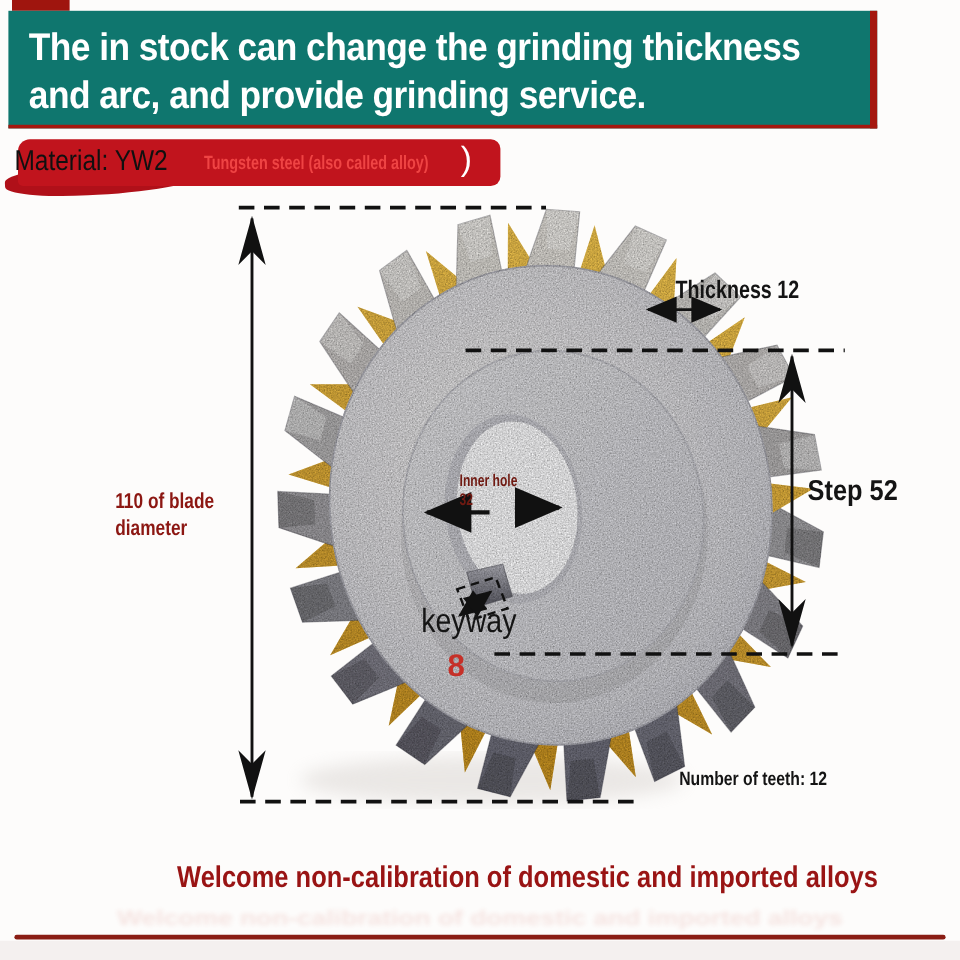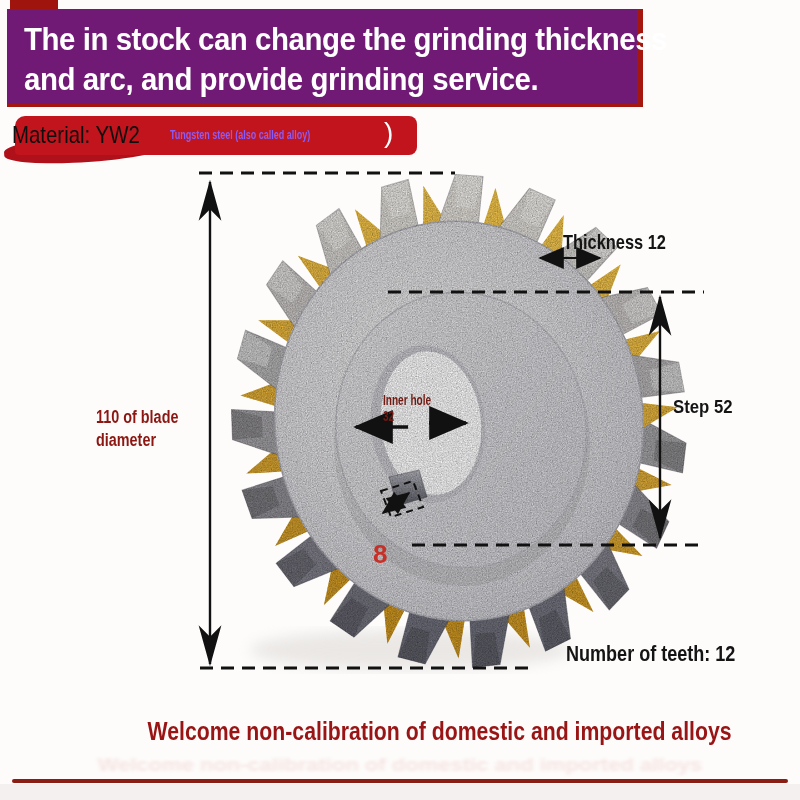--- a/index.html
+++ b/index.html
@@ -3,47 +3,47 @@
 <meta charset="utf-8">
 <style>
   html,body{margin:0;padding:0;width:800px;height:800px;overflow:hidden;
     background:#fdfcfb;font-family:"Liberation Sans","DejaVu Sans",sans-serif;}
   .canvas{position:relative;width:800px;height:800px;}
   .abs{position:absolute;}
   .sx{display:inline-block;transform-origin:left center;white-space:nowrap;}
 
   
   .top-accent{left:10px;top:0;width:48px;height:9px;background:#9f150e;}
-  .banner{left:7px;top:9px;width:636px;height:98px;background:#701a75;
+  .banner{left:7px;top:9px;width:724px;height:98px;background:#0f766e;
     border-right:6px solid #a5170e;border-bottom:3px solid #a5170e;
     box-sizing:border-box;padding:10px 0 0 17px;}
   .banner-line{color:#ffffff;font-size:32px;font-weight:800;line-height:40px;
     letter-spacing:-0.5px;transform:scaleX(0.92);transform-origin:left center;
     white-space:nowrap;}
 
   
   .badge{left:15px;top:116px;width:402px;height:39px;background:#c1141d;
     border-radius:10px 8px 8px 4px;}
   .badge-swoosh{left:4px;top:136px;width:168px;height:26px;background:#b01019;
     border-radius:50% 50% 60% 45%;transform:rotate(-3deg);}
   .badge-label{left:12px;top:121px;font-size:24px;font-weight:400;color:#101010;}
-  .badge-note{left:170px;top:128px;font-size:12px;font-weight:700;color:#8b5cf6;}
+  .badge-note{left:170px;top:128px;font-size:16px;font-weight:700;color:#ef4444;}
   .badge-paren{left:384px;top:117px;font-size:28px;font-weight:400;color:#ffffff;}
 
   
   .lbl{color:#141414;font-weight:700;white-space:nowrap;}
   .thickness-label{left:563px;top:230px;font-size:21px;}
-  .step-label{left:673px;top:396px;font-size:19px;}
+  .step-label{left:673px;top:396px;font-size:24px;}
   .innerhole-label{left:383px;top:392px;font-size:14px;color:#701a12;
     line-height:16px;transform-origin:left top;transform:scaleX(0.72);}
   .diameter-label{left:96px;top:406px;font-size:18px;color:#8c1712;
     line-height:23px;transform-origin:left top;transform:scaleX(0.8);}
   .keyway-label{left:351px;top:502px;font-size:28px;font-weight:400;color:#151515;}
   .keyway-value{left:373px;top:539px;font-size:26px;font-weight:800;color:#c63028;}
-  .teeth-label{left:566px;top:641px;font-size:22px;}
+  .teeth-label{left:566px;top:641px;font-size:16px;}
 
   
   .footer-message{left:0;top:717px;width:800px;text-align:center;
     font-size:25px;font-weight:800;color:#991414;padding-left:40px;}
   .footer-message .sx{transform-origin:center center;}
   .footer-ghost{left:60px;top:752px;width:680px;text-align:center;font-size:22px;
     font-weight:800;color:#c0392b;opacity:0.12;filter:blur(2px);
     transform:scaleY(0.8);white-space:nowrap;overflow:hidden;}
   .footer-line{left:12px;top:779px;width:776px;height:4px;background:#8a1d14;
     border-radius:3px;}
@@ -207,20 +207,23 @@
     <span class="sx" style="transform:scaleX(0.88);">Step 52</span>
   </div>
   <div class="abs lbl innerhole-label">
     <div>Inner hole</div>
     <div>32</div>
   </div>
   <div class="abs lbl diameter-label">
     <div>110 of blade</div>
     <div>diameter</div>
   </div>
+  <div class="abs keyway-label">
+    <span class="sx" style="transform:scaleX(0.85);">keyway</span>
+  </div>
   <div class="abs keyway-value">8</div>
   <div class="abs lbl teeth-label">
     <span class="sx" style="transform:scaleX(0.82);">Number of teeth: 12</span>
   </div>
 
   <div class="abs footer-ghost">Welcome non-calibration of domestic and imported alloys</div>
   <div class="abs footer-message">
     <span class="sx" style="transform:scaleX(0.85);">Welcome non-calibration of domestic and imported alloys</span>
   </div>
   <div class="abs footer-line"></div>

